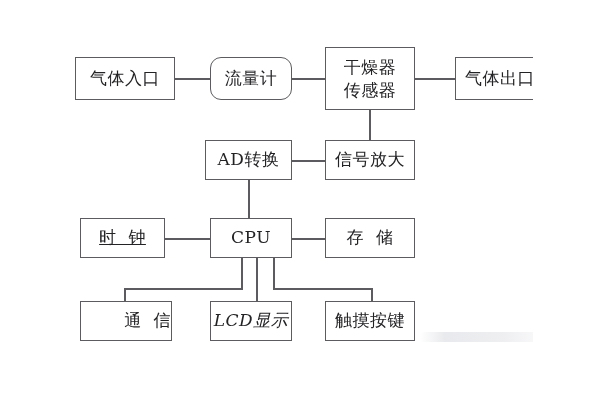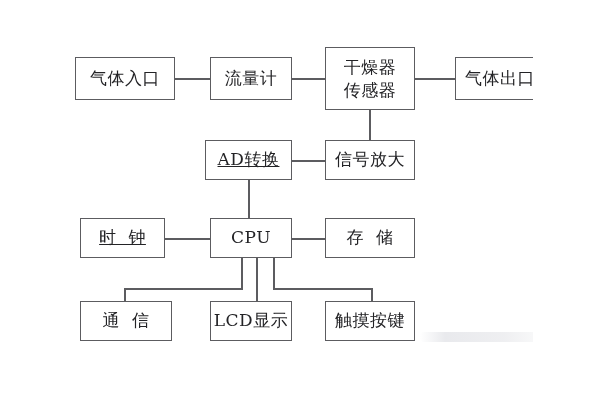--- a/index.html
+++ b/index.html
@@ -88,58 +88,58 @@
   <div class="edge v" style="left:256px; top:258px; height:44px;"></div>
 
   <div class="edge v" style="left:273px; top:258px; height:31px;"></div>
   <div class="edge h" style="left:273px; top:288px; width:100px;"></div>
   <div class="edge v" style="left:371px; top:288px; height:14px;"></div>
 
   <div class="node" style="left:75px; top:57px; width:100px; height:43px;">
     <span class="ln">气体入口</span>
   </div>
 
-  <div class="node" style="left:210px; top:57px; width:82px; height:43px;">
+  <div class="node" style="left:210px; top:57px; width:82px; height:43px;border-radius:11px;">
     <span class="ln">流量计</span>
   </div>
 
   <div class="node two-line" style="left:325px; top:47px; width:90px; height:63px;">
     <span class="ln">干燥器</span>
     <span class="ln">传感器</span>
   </div>
 
   <div class="node" style="left:455px; top:57px; width:90px; height:43px;">
     <span class="ln">气体出口</span>
   </div>
 
-  <div class="node" style="left:205px; top:140px; width:87px; height:40px;text-decoration:underline;">
+  <div class="node" style="left:205px; top:140px; width:87px; height:40px;">
     <span class="ln">AD转换</span>
   </div>
 
   <div class="node" style="left:325px; top:140px; width:90px; height:40px;">
     <span class="ln">信号放大</span>
   </div>
 
   <div class="node" style="left:80px; top:218px; width:85px; height:40px;text-decoration:underline;">
     <span class="ln">时  钟</span>
   </div>
 
   <div class="node" style="left:210px; top:218px; width:82px; height:40px;">
     <span class="ln">CPU</span>
   </div>
 
   <div class="node" style="left:325px; top:218px; width:90px; height:40px;align-items:center;">
     <span class="ln">存  储</span>
   </div>
 
-  <div class="node" style="left:80px; top:301px; width:92px; height:40px;">
+  <div class="node" style="left:80px; top:301px; width:92px; height:40px;align-items:flex-end;">
     <span class="ln">通  信</span>
   </div>
 
-  <div class="node" style="left:210px; top:301px; width:82px; height:40px;">
+  <div class="node" style="left:210px; top:301px; width:82px; height:40px;font-style:italic;">
     <span class="ln">LCD显示</span>
   </div>
 
   <div class="node" style="left:325px; top:301px; width:90px; height:40px;">
     <span class="ln">触摸按键</span>
   </div>
 
 </div>
 
 </body></html>

